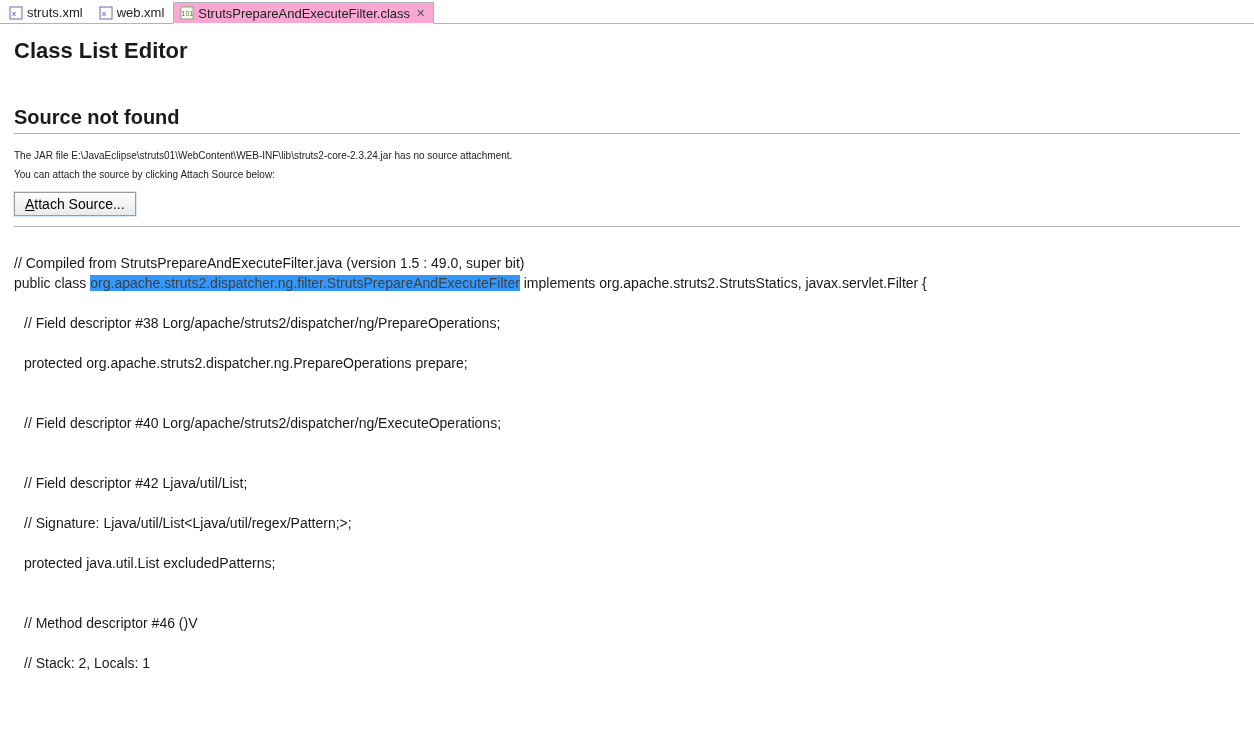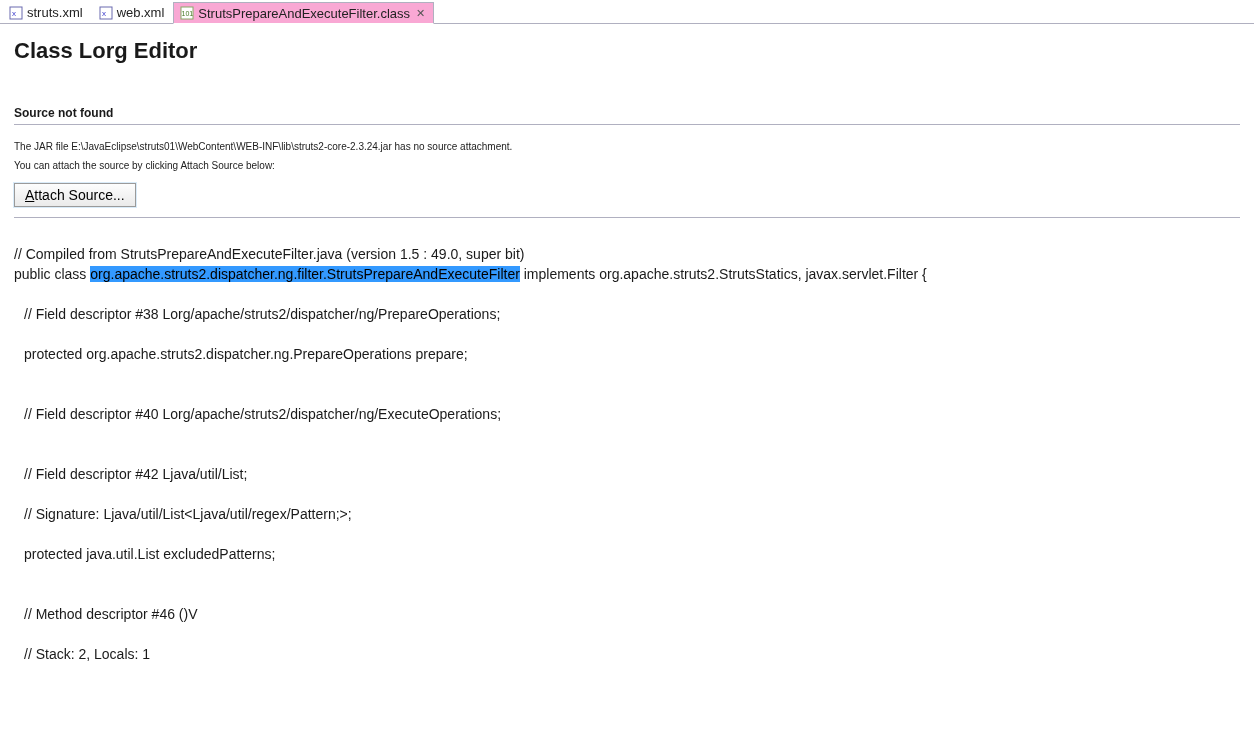--- a/index.html
+++ b/index.html
@@ -55,21 +55,21 @@
   .content {
     padding: 14px 14px 0 14px;
   }
   .editor-title {
     font-size: 22px;
     font-weight: bold;
     color: #1a1a1a;
     margin-bottom: 42px;
   }
   .section-heading {
-    font-size: 12px;
+    font-size: 20px;
     font-weight: bold;
     color: #1a1a1a;
     margin-bottom: 4px;
   }
   .hr {
     border: none;
     border-top: 1px solid #b0b0c0;
     margin-bottom: 16px;
   }
   .msg-line {
@@ -95,21 +95,21 @@
   }
   .code-block {
     font-family: "Segoe UI", Tahoma, sans-serif;
     font-size: 14px;
     line-height: 20px;
     color: #1a1a1a;
     white-space: pre;
   }
   .hl {
     background: #3399ff;
-    color: #000000;
+    color: #404040;
   }
   .ind1 { padding-left: 10px; display: block; }
 </style>
 </head>
 <body>
 
 <div class="tab-bar">
   <div class="tab">
     <span class="tab-icon">
       <svg width="14" height="14" viewBox="0 0 14 14">
@@ -134,21 +134,21 @@
           <rect x="1" y="1" width="12" height="12" fill="#fff" stroke="#88aa66"></rect>
           <text x="1.5" y="10" font-size="7" fill="#447722" font-family="sans-serif">101</text>
         </svg>
     </span>
     <span>StrutsPrepareAndExecuteFilter.class</span>
     <span class="tab-close">✕</span>
   </div>
 </div>
 
 <div class="content">
-  <div class="editor-title">Class Lorg Editor</div>
+  <div class="editor-title">Class List Editor</div>
 
   <div class="section-heading">Source not found</div>
   <hr class="hr">
 
   <div class="msg-line">The JAR file E:\JavaEclipse\struts01\WebContent\WEB-INF\lib\struts2-core-2.3.24.jar has no source attachment.</div>
   <div class="msg-line">You can attach the source by clicking Attach Source below:</div>
 
   <button class="attach-btn"><span class="underline-key">A</span><span>ttach Source...</span></button>
 
   <hr class="hr2">

